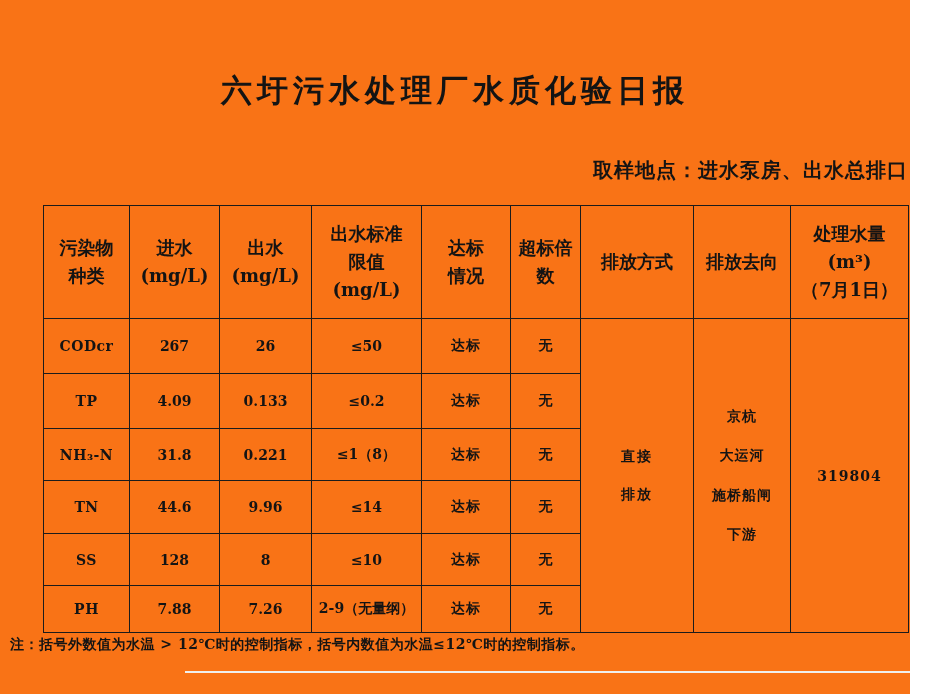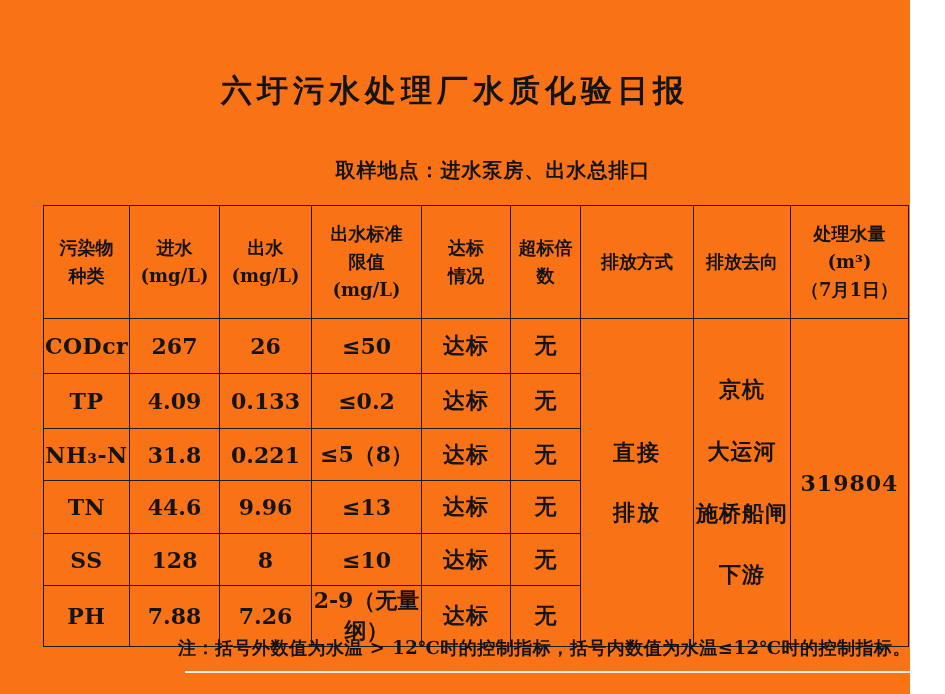--- a/index.html
+++ b/index.html
@@ -6,48 +6,48 @@
   .page{
     position:relative;width:910px;height:694px;background:#f97316;overflow:hidden;
     color:#141414;font-family:"DejaVu Serif","Liberation Serif",serif;
   }
   .title{
     position:absolute;top:70px;left:0;width:100%;text-align:center;
     font-size:31px;font-weight:700;letter-spacing:5px;
   }
   .meta{
     position:absolute;top:157px;left:43px;width:865px;
-    display:flex;justify-content:center;align-items:baseline;
+    display:flex;justify-content:flex-end;align-items:baseline;
     font-size:20px;font-weight:700;
   }
   .sampling{margin-left:35px;letter-spacing:1px;}
   .date{letter-spacing:1px;}
   table.report{
     position:absolute;top:205px;left:43px;width:865px;
     border-collapse:collapse;table-layout:fixed;
   }
   table.report th, table.report td{
     border:1px solid #1c1c1c;text-align:center;vertical-align:middle;
     white-space:pre-line;padding:0;font-weight:700;color:#141414;
   }
   table.report th{font-size:18px;line-height:1.55;}
-  table.report td{font-size:22px;}
+  table.report td{font-size:14px;}
   tr.hdr{height:113px;}
   tr.r0{height:55px;} tr.r1{height:55px;} tr.r2{height:52px;}
   tr.r3{height:53px;} tr.r4{height:52px;} tr.r5{height:47px;}
   .cell-pollutant{font-size:18px;letter-spacing:0.5px;}
   .cell-limit{font-size:16px;}
   .cell-exceed{font-size:18px;}
   .cell-compliance{font-size:17px;letter-spacing:1px;}
   .merged-mode{font-size:18px;line-height:2.7;letter-spacing:2px;}
   .merged-dest{font-size:18px;line-height:2.8;letter-spacing:1px;}
   .merged-vol{font-size:30px;font-weight:400;letter-spacing:1px;font-family:"DejaVu Serif",serif;}
   .note{
-    position:absolute;top:636px;left:1px;width:100%;text-align:right;
-    font-size:18px;font-weight:700;letter-spacing:0.5px;
+    position:absolute;top:636px;left:10px;width:100%;text-align:left;
+    font-size:14px;font-weight:700;letter-spacing:0.5px;
   }
   .bottom-artifact{
     position:absolute;top:671px;left:185px;width:760px;height:2px;
     background:#f0f0ee;
   }
 </style>
 </head>
 <body>
 
 <div class="page">
@@ -111,29 +111,29 @@
         <td>4.09</td>
         <td>0.133</td>
         <td class="cell-limit">≤0.2</td>
         <td class="cell-compliance">达标</td>
         <td class="cell-exceed">无</td>
       </tr>
       <tr class="r2">
         <td class="cell-pollutant">NH₃-N</td>
         <td>31.8</td>
         <td>0.221</td>
-        <td class="cell-limit">≤5（8）</td>
+        <td class="cell-limit">≤1（8）</td>
         <td class="cell-compliance">达标</td>
         <td class="cell-exceed">无</td>
       </tr>
       <tr class="r3">
         <td class="cell-pollutant">TN</td>
         <td>44.6</td>
         <td>9.96</td>
-        <td class="cell-limit">≤13</td>
+        <td class="cell-limit">≤14</td>
         <td class="cell-compliance">达标</td>
         <td class="cell-exceed">无</td>
       </tr>
       <tr class="r4">
         <td class="cell-pollutant">SS</td>
         <td>128</td>
         <td>8</td>
         <td class="cell-limit">≤10</td>
         <td class="cell-compliance">达标</td>
         <td class="cell-exceed">无</td>

